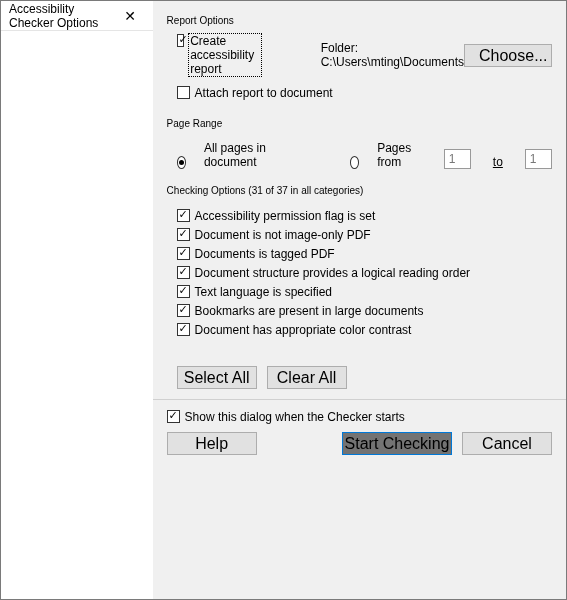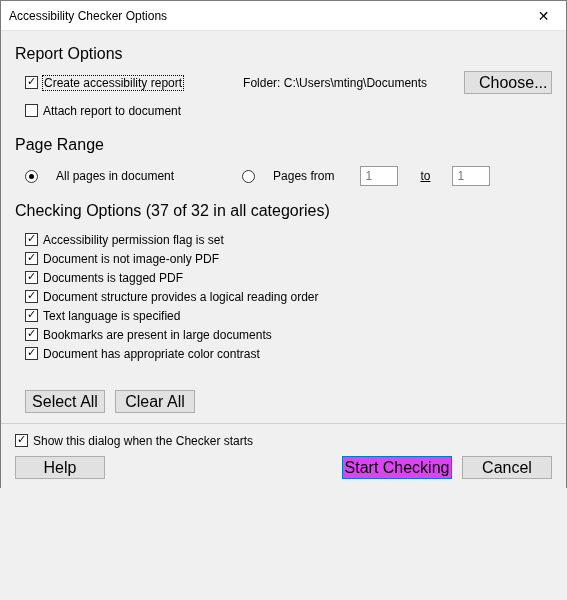--- a/index.html
+++ b/index.html
@@ -8,25 +8,24 @@
     font-family: "Segoe UI", Tahoma, sans-serif;
     font-size: 12px;
     background: #f0f0f0;
     width: 567px;
     height: 600px;
     overflow: hidden;
     color: #000;
   }
   .window {
     width: 567px;
-    height: 488px;
+    height: 600px;
     background: #ffffff;
     border: 1px solid #7a7a7a;
     display: flex;
-    flex-direction: column;
   }
   .titlebar {
     height: 30px;
     display: flex;
     align-items: center;
     padding-left: 8px;
     background: #ffffff;
     border-bottom: 1px solid #e5e5e5;
   }
   .titlebar-title { flex: 1; }
@@ -42,21 +41,21 @@
   }
   .content {
     flex: 1;
     padding: 10px 14px 6px 14px;
     background: #f0f0f0;
     display: flex;
     flex-direction: column;
   }
   .group-label {
     margin: 4px 0 8px 0;
-    font-size: 16px;
+    font-size: 10px;
   }
   .check-row {
     display: flex;
     margin: 4px 0 4px 10px;
     gap: 5px;
   }
   .check {
     width: 13px;
     height: 13px;
     border: 1px solid #333;
@@ -103,35 +102,35 @@
     border: 1px solid #adadad;
     padding: 3px 14px;
     font-family: inherit;
     font-size: 16px;
     height: 23px;
     line-height: 15px;
     cursor: default;
   }
   .btn-primary {
     border: 1px solid #0078d7;
-    background: #d946ef;
+    background: #737373;
   }
   .btn-right { margin-left: auto; }
   .folder-row {
     display: flex;
     align-items: center;
     margin-bottom: 6px;
   }
   .folder-label {
     margin-left: 60px;
   }
   .divider { height: 10px; }
   .page-range-row {
     display: flex;
-    align-items: center;
+    align-items: flex-end;
     gap: 18px;
     padding-left: 10px;
     margin: 4px 0 12px 0;
   }
   .numbox {
     width: 38px;
     height: 20px;
     border: 1px solid #999;
     background: #fff;
     color: #777;
@@ -225,21 +224,21 @@
       <span class="radio selected"></span>
       <span style="margin-right:50px;">All pages in document</span>
 
       <span class="radio"></span>
       <span>Pages from</span>
       <span class="numbox" style="margin-left:8px;">1</span>
       <span style="margin:0 4px;text-decoration:underline;">to</span>
       <span class="numbox">1</span>
     </div>
 
-    <div class="group-label">Checking Options (37 of 32 in all categories)</div>
+    <div class="group-label">Checking Options (31 of 37 in all categories)</div>
 
 
     <div class="option-list">
       <div class="check-row">
           <span class="check checked"></span>
           <span>Accessibility permission flag is set</span>
         </div>
       <div class="check-row">
           <span class="check checked"></span>
           <span>Document is not image-only PDF</span>

